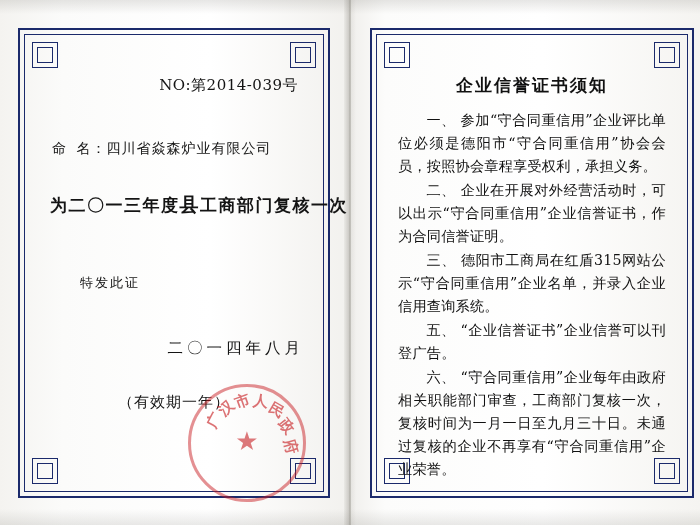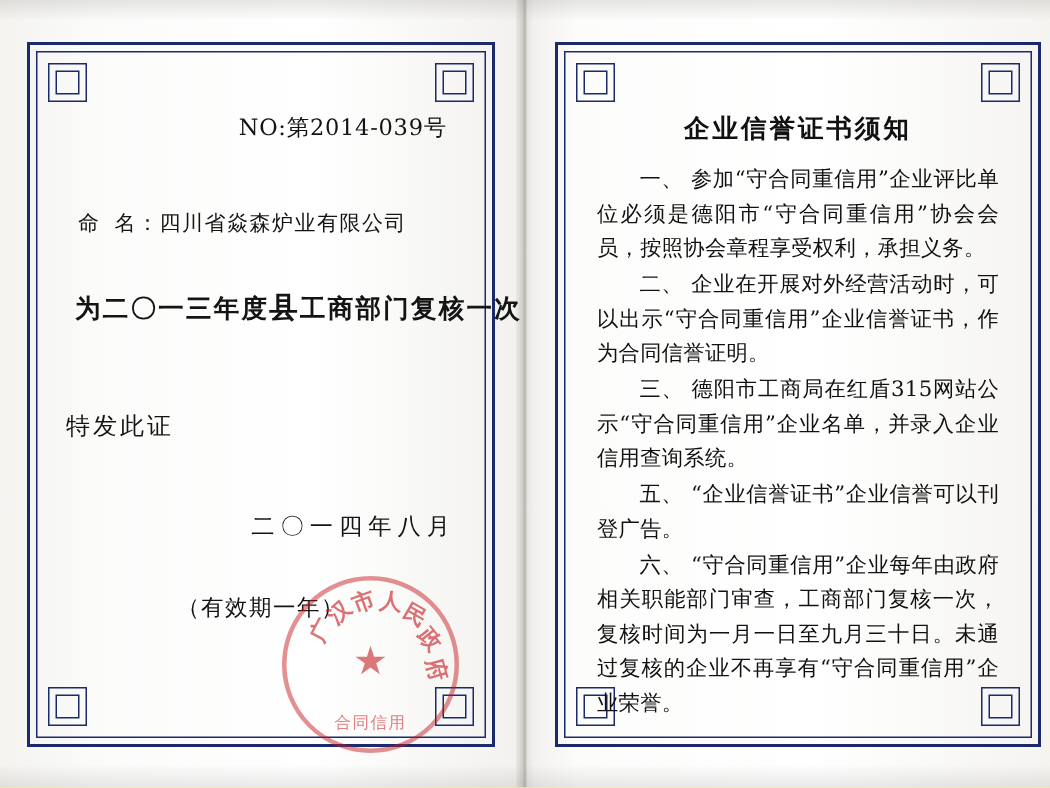--- a/index.html
+++ b/index.html
@@ -130,21 +130,22 @@
     font-size: 17px;
     font-weight: bold;
     letter-spacing: 1.5px;
     white-space: nowrap;
   }
   .award-line .lvl {
     font-size: 19px;
   }
   .issue-line {
     margin-top: 56px;
-    font-size: 16px;
+    margin-left: 36px;
+    font-size: 13px;
     letter-spacing: 2px;
   }
   .date-line {
     margin-top: 46px;
     text-align: right;
     font-size: 15.5px;
     letter-spacing: 4px;
     position: relative;
     z-index: 3;
   }
@@ -269,21 +270,20 @@
         <div class="seal-text">
           <span class="seal-char" style="left:16px; top:24px; transform:rotate(-62deg);">广</span>
           <span class="seal-char" style="left:28px; top:12px; transform:rotate(-42deg);">汉</span>
           <span class="seal-char" style="left:44px; top:5px; transform:rotate(-20deg);">市</span>
           <span class="seal-char" style="left:62px; top:5px; transform:rotate(6deg);">人</span>
           <span class="seal-char" style="left:78px; top:14px; transform:rotate(30deg);">民</span>
           <span class="seal-char" style="left:88px; top:30px; transform:rotate(52deg);">政</span>
           <span class="seal-char" style="left:92px; top:50px; transform:rotate(74deg);">府</span>
         </div>
         <div class="seal-star">★</div>
-        <div class="seal-bottom">合同信用</div>
       </div>
 
       <div class="date-line">二〇一四年八月</div>
 
       <div class="valid-line">（有效期一年）</div>
     </div>
   </div>
 
   <div class="panel panel-right">
     <div class="frame-outer"></div>

